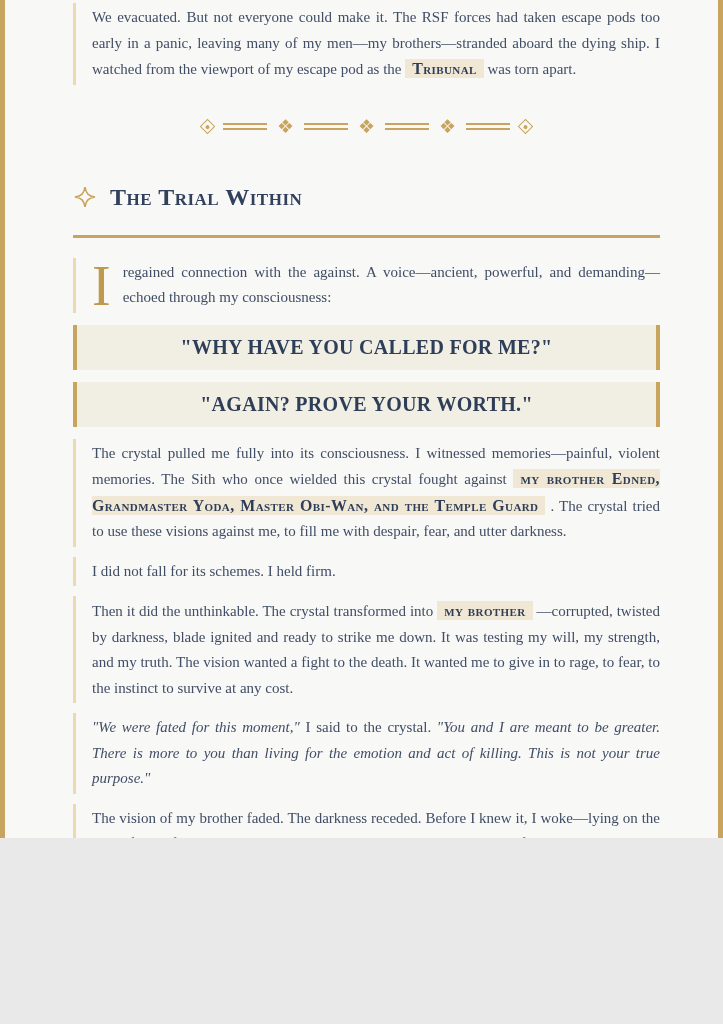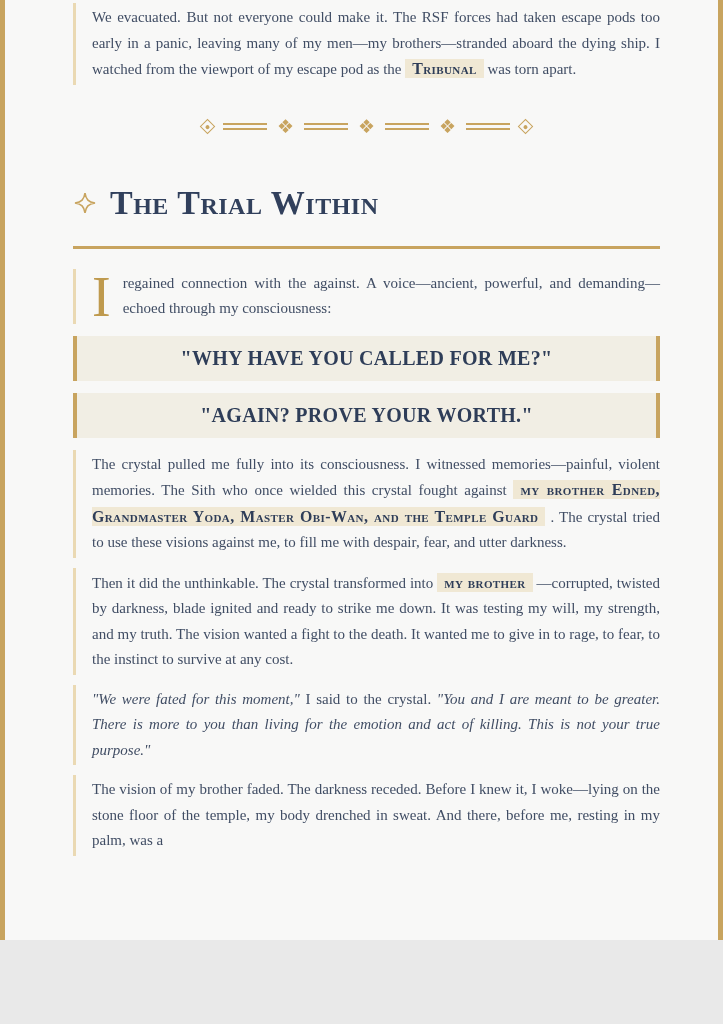--- a/index.html
+++ b/index.html
@@ -1,18 +1,18 @@
 <!DOCTYPE html>
 <html><head>
 <meta charset="utf-8">
 <style>
   html,body { margin:0; padding:0; background:#e9e9e9; }
   .page {
     position:relative;
-    width:723px; height:940px;
+    width:723px; height:838px;
     box-sizing:border-box;
     background:#f8f8f7;
     border-left:5px solid #c8a45f;
     border-right:5px solid #c8a45f;
     overflow:hidden;
     font-family:"Liberation Serif", serif;
     color:#404d64;
     margin:0 auto;
   }
   .content { padding:3px 58px 0 68px; }
@@ -58,21 +58,21 @@
     border-top:2px solid #c8a45f; border-bottom:2px solid #c8a45f;
   }
   .cluster {
     color:#c8a45f; font-size:19px; line-height:1; flex:none;
     font-family:"DejaVu Sans", sans-serif;
   }
 
   h2.heading {
     margin:0 0 24px 0;
     display:flex; align-items:center; gap:13px;
-    font-size:34px; font-weight:bold;
+    font-size:24px; font-weight:bold;
     font-variant:small-caps;
     letter-spacing:.5px;
     color:#31405c;
   }
   .spark { display:inline-flex; flex:none; }
 
   hr.gold-rule {
     border:none; border-top:3px solid #c8a45f;
     margin:0 0 20px 0;
   }
@@ -132,20 +132,21 @@
 
     <blockquote class="para"><span class="dropcap">I</span><span>regained connection with the against. A voice—ancient, powerful, and demanding—echoed through my consciousness:</span></blockquote>
 
     <div class="quote-box"><span>"WHY HAVE YOU CALLED FOR ME?"</span></div>
 
 
     <div class="quote-box"><span>"AGAIN? PROVE YOUR WORTH."</span></div>
 
     <blockquote class="para"><span>The crystal pulled me fully into its consciousness. I witnessed memories—painful, violent memories. The Sith who once wielded this crystal fought against </span><span class="badge">my brother Edned, Grandmaster Yoda, Master Obi-Wan, and the Temple Guard</span><span> . The crystal tried to use these visions against me, to fill me with despair, fear, and utter darkness.</span></blockquote>
 
+    <blockquote class="para"><span>I did not fall for its schemes. I held firm.</span></blockquote>
 
     <blockquote class="para"><span>Then it did the unthinkable. The crystal transformed into </span><span class="badge">my brother</span><span> —corrupted, twisted by darkness, blade ignited and ready to strike me down. It was testing my will, my strength, and my truth. The vision wanted a fight to the death. It wanted me to give in to rage, to fear, to the instinct to survive at any cost.</span></blockquote>
 
 
     <blockquote class="para"><span class="iq">"We were fated for this moment,"</span><span> I said to the crystal. </span><span class="iq">"You and I are meant to be greater. There is more to you than living for the emotion and act of killing. This is not your true purpose."</span></blockquote>
 
     <blockquote class="para"><span>The vision of my brother faded. The darkness receded. Before I knew it, I woke—lying on the stone floor of the temple, my body drenched in sweat. And there, before me, resting in my palm, was a </span></blockquote>
 
   </div>
 </div>

